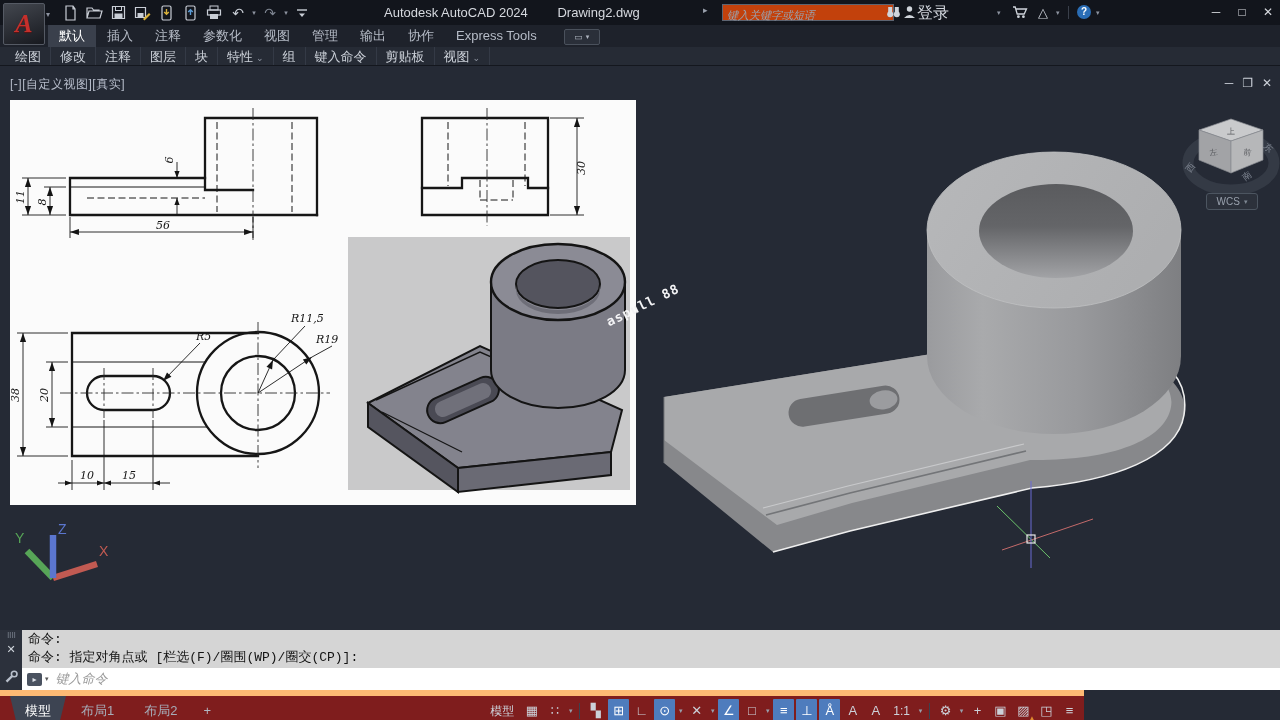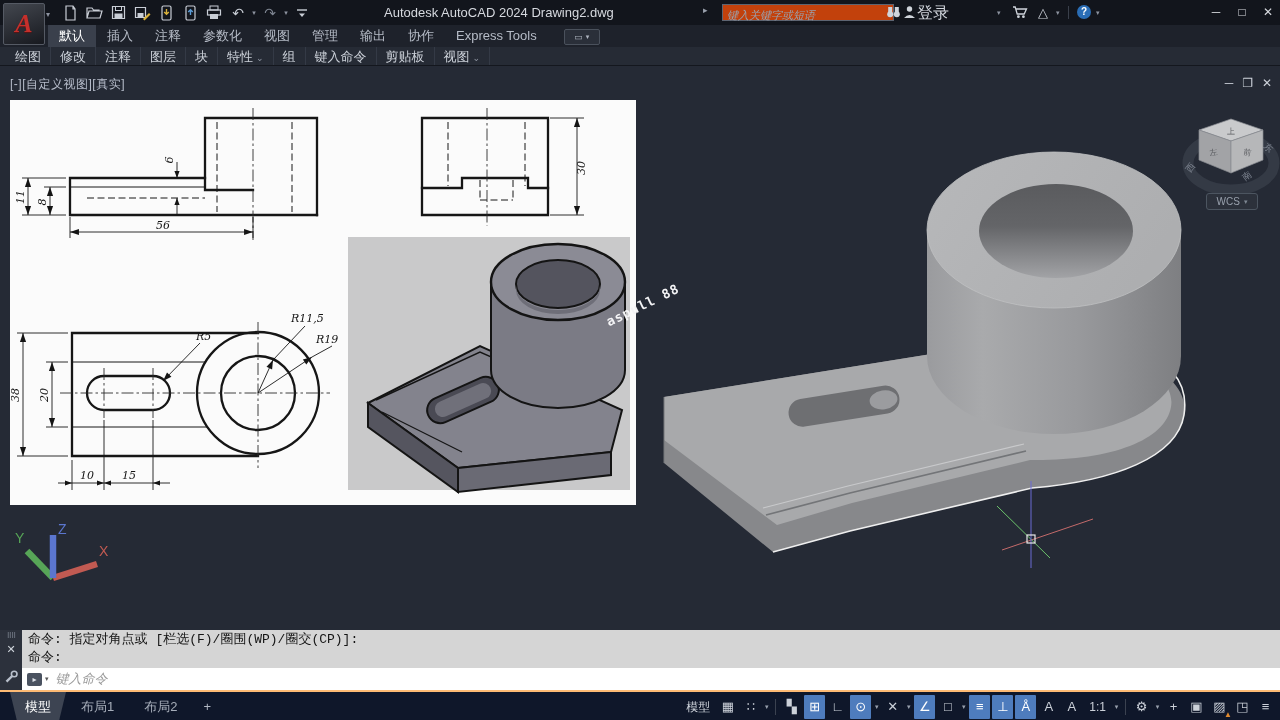--- a/index.html
+++ b/index.html
@@ -10,21 +10,21 @@
   .titlebar{position:absolute;left:0;top:0;width:1280px;height:25px;background:#12151c}
   .applogo{position:absolute;left:3px;top:3px;width:40px;height:40px;z-index:20;
            background:linear-gradient(160deg,#43474f,#17191f);border:1px solid #555a64;border-radius:2px;
            display:flex;align-items:center;justify-content:center}
   .applogo .a{font:italic bold 26px "Liberation Serif",serif;color:#c5302c;text-shadow:0 1px 1px #5e1212}
   .logocaret{position:absolute;left:46px;top:10px;font-size:8px;color:#8d93a0}
   .qat{position:absolute;left:58px;top:0;height:25px;display:flex;align-items:center}
   .qi{width:24px;height:18px;display:flex;align-items:center;justify-content:center}
   .qcar{font-size:7px;color:#8d93a0;width:8px;text-align:center}
   .wtitle{position:absolute;left:384px;top:0;height:25px;line-height:25px;font-size:13px;color:#d6d9df;white-space:nowrap}
-  .wtitle .doc{}
+  .wtitle .doc{margin-left:26px}
   .titlearrow{position:absolute;left:703px;top:5px;font-size:9px;color:#9aa1ad}
   .searchbox{position:absolute;left:722px;top:4px;width:170px;height:15px;background:#c2410c;border:1px solid #5d6471}
   .searchbox input{width:100%;height:100%;background:transparent;border:none;outline:none;
         font:italic 11px "Liberation Sans",sans-serif;color:#cfd4dc;padding:0 4px;box-sizing:border-box}
   .searchbox input::placeholder{color:#9aa1ad}
   .tico{position:absolute;top:4px;height:16px;display:flex;align-items:center;color:#cfd4db;font-size:12px}
   .signin{position:absolute;left:917px;top:0;height:25px;line-height:25px;font-size:16px;color:#d2d6dd}
   .tcaret{position:absolute;top:9px;font-size:7px;color:#8d93a0}
   .tsep{position:absolute;top:6px;width:1px;height:13px;background:#3a404b}
   .helpcircle{width:14px;height:14px;border-radius:50%;background:#2a6db5;color:#fff;
@@ -61,21 +61,21 @@
   .cmdx{color:#cfd4db;font-size:11px;margin-top:3px}
   .cmdhist{position:absolute;left:22px;top:0;width:1258px;height:38px;background:#d5d5d5;
            font:13px "Liberation Mono",monospace;color:#141414;padding:1px 0 0 6px;box-sizing:border-box;line-height:18px}
   .cmdin{position:absolute;left:22px;top:38px;width:1258px;height:22px;background:#ffffff;display:flex;align-items:center}
   .cmdic{width:15px;height:13px;background:#4a5260;border-radius:2px;color:#dfe3ea;font-size:8px;
          text-align:center;line-height:13px;margin:0 3px 0 5px}
   .cmdcar{font-size:7px;color:#555;margin-right:7px}
   .cmdph{font:italic 13px "Liberation Sans",sans-serif;color:#9b9b9b}
 
   
-  .sbar{position:absolute;left:0;top:690px;width:1280px;height:30px;background:#0f172a;border-top:2px solid #fdba74;box-sizing:border-box}
+  .sbar{position:absolute;left:0;top:690px;width:1084px;height:30px;background:#7f1d1d;border-top:6px solid #fdba74;box-sizing:border-box}
   .ltabs{position:absolute;left:10px;top:0;height:29px;display:flex}
   .ltab{padding:0 15px;line-height:29px;font-size:13px;color:#a6adb9;white-space:nowrap;
         clip-path:polygon(0 0,100% 0,calc(100% - 7px) 100%,7px 100%)}
   .ltab.active{background:#3d4452;color:#fff}
   .ltab.plus{padding:0 11px;color:#b2b8c3}
   .srow{position:absolute;right:3px;top:2px;height:25px;display:flex;align-items:center}
   .si{min-width:21px;height:24px;line-height:24px;text-align:center;font-size:13px;color:#ccd1d9;margin:0 1px;border-radius:1px}
   .si.blue{background:#4e7cbd;color:#fff}
   .si.txt{font-size:12px;padding:0 5px;min-width:0}
   .scar{width:9px;font-size:7px;color:#98a0ad;text-align:center}
@@ -410,22 +410,22 @@
 <div class="cmd">
   <div class="cmdrail">
     <span class="grip">⠿⠿</span>
     <span class="cmdx">✕</span>
     <svg width="14" height="14" viewBox="0 0 14 14" style="margin-top:14px">
       <circle cx="10.2" cy="4" r="2.8" fill="none" stroke="#b9c0cc" stroke-width="1.6"></circle>
       <line x1="2.5" y1="11.7" x2="8.2" y2="6" stroke="#b9c0cc" stroke-width="2.4"></line>
     </svg>
   </div>
   <div class="cmdhist">
+    <div>命令:</div>
     <div>命令: 指定对角点或 [栏选(F)/圈围(WP)/圈交(CP)]:</div>
-    <div>命令:</div>
   </div>
   <div class="cmdin">
     <span class="cmdic">▸</span>
     <span class="cmdcar">▾</span>
     <span class="cmdph">键入命令</span>
   </div>
 </div>
 
 <div class="sbar">
   <div class="ltabs">

